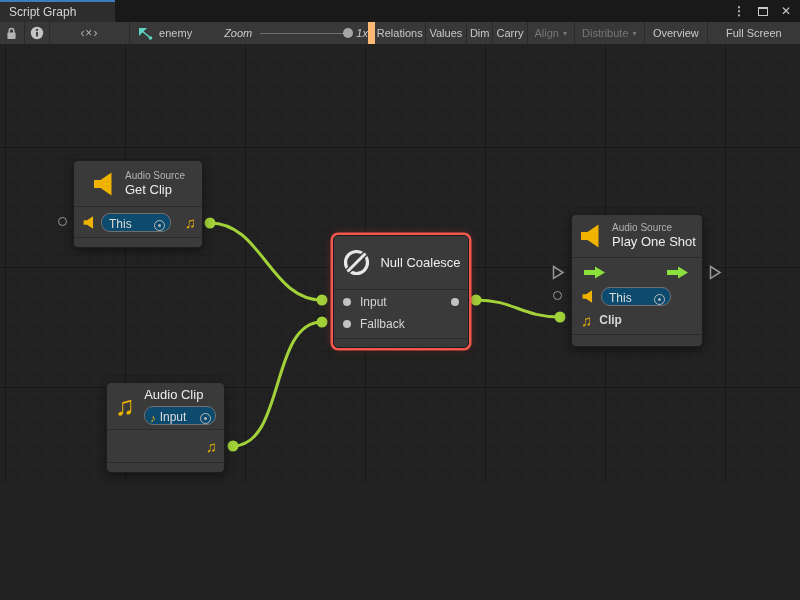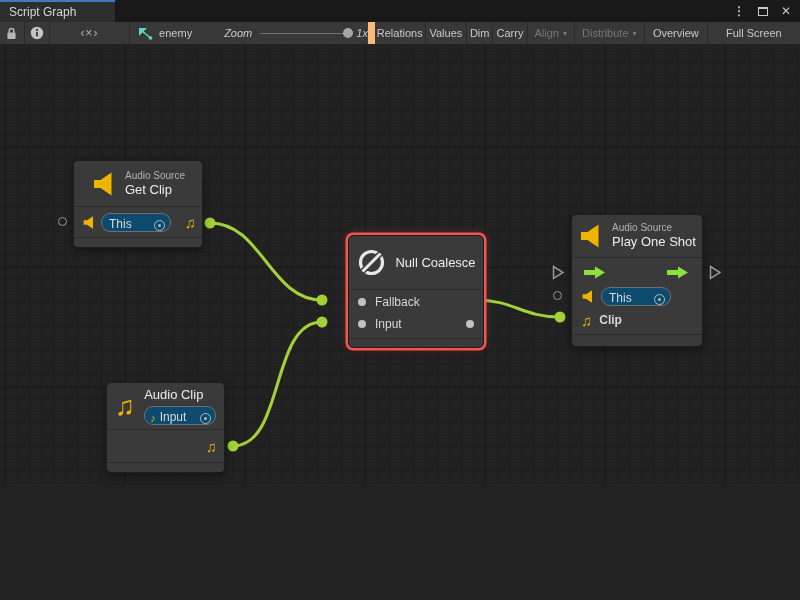--- a/index.html
+++ b/index.html
@@ -112,21 +112,21 @@
     border-radius:50%; background:transparent;
   }
 
   
   #node-get-clip { left:73px; top:116px; width:130px; }
   #node-get-clip .node-header { height:46px; }
   #node-get-clip .port-row { height:30px; padding:0 6px 0 8px; }
   #node-get-clip .node-footer { height:10px; }
   #node-get-clip .field { width:70px; margin-left:5px; }
 
-  #node-null-coalesce { left:348px; top:191px; width:136px; }
+  #node-null-coalesce { left:333px; top:191px; width:136px; }
   #node-null-coalesce .node-header { height:54px; }
   #node-null-coalesce .ports { padding:1px 0 3px 0; }
   #node-null-coalesce .port-row { height:22px; padding-left:9px; gap:9px; }
   #node-null-coalesce .node-footer { height:9px; }
   .out-dot { position:absolute; right:9px; }
 
   #node-audio-clip { left:106px; top:338px; width:119px; }
   #node-audio-clip .node-header { height:47px; gap:9px; }
   #node-audio-clip .port-row { height:32px; justify-content:flex-end; padding-right:7px; }
   #node-audio-clip .node-footer { height:10px; }
@@ -263,26 +263,26 @@
       <svg width="31" height="31" viewBox="0 0 31 31">
         <circle cx="15.5" cy="15.5" r="11" stroke="#e8e8e8" stroke-width="3.2" fill="none"></circle>
         <line x1="6" y1="25" x2="25" y2="6" stroke="#3a3a3a" stroke-width="6"></line>
         <line x1="6.5" y1="24.5" x2="24.5" y2="6.5" stroke="#e8e8e8" stroke-width="3"></line>
       </svg>
       <span class="hdr-title">Null Coalesce</span>
     </div>
     <div class="ports">
       <div class="port-row">
         <span class="dot-port"></span>
-        <span class="port-label">Fallback</span>
-      </div>
-      <div class="port-row">
-        <span class="dot-port"></span>
         <span class="port-label">Input</span>
         <span class="dot-port out-dot"></span>
+      </div>
+      <div class="port-row">
+        <span class="dot-port"></span>
+        <span class="port-label">Fallback</span>
       </div>
     </div>
     <div class="node-footer"></div>
   </div>
 
   <div class="node" id="node-audio-clip">
     <div class="node-header">
       <span class="note" style="font-size:27px;">♫</span>
       <div class="hdr-text">
         <span class="hdr-title">Audio Clip</span>

